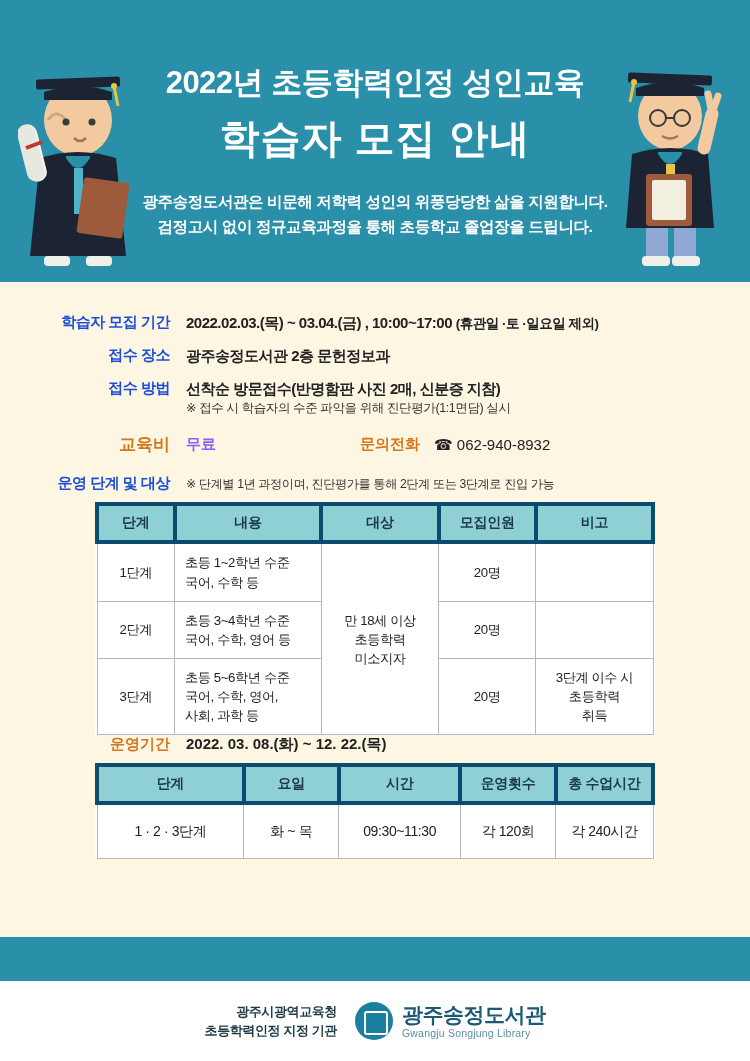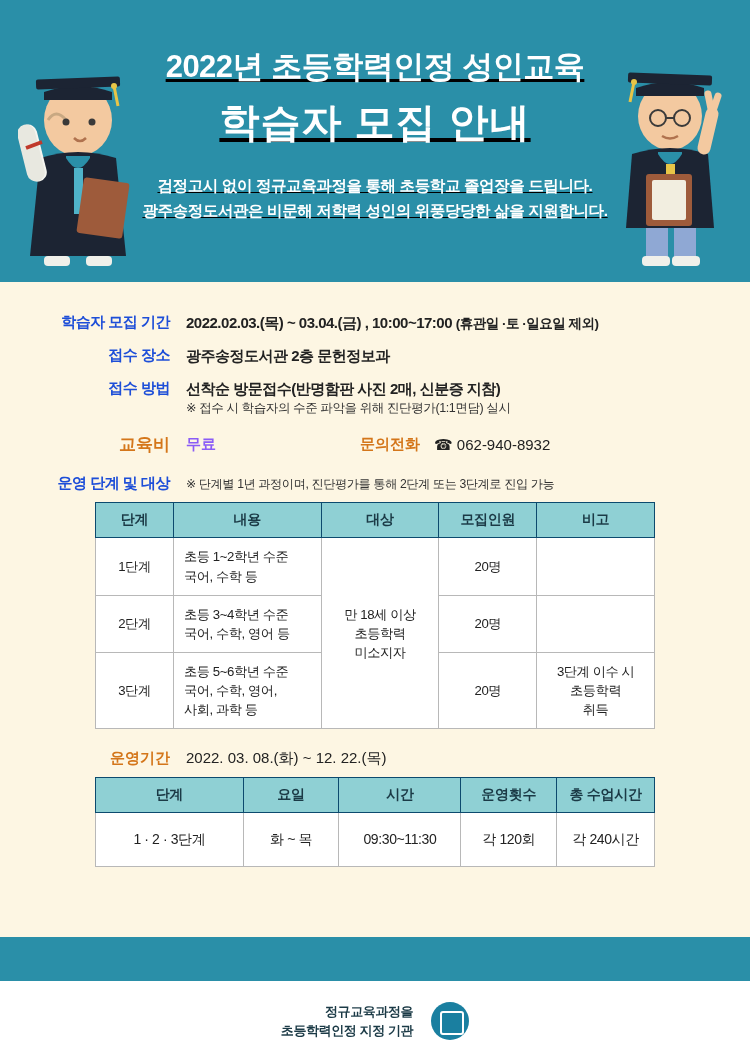--- a/index.html
+++ b/index.html
@@ -15,24 +15,23 @@
 
   
   .header {
     position: relative;
     height: 282px;
     background: #2a8fa8;
     overflow: hidden;
   }
   .header-inner {
     position: absolute;
-    left: 0; right: 0; top: 0;
+    left: 0; right: 0; top: 16px;
     text-align: center;
     padding-top: 48px;
-    text-decoration: underline;
   }
   .title-year {
     color: #ffffff;
     font-size: 31px;
     font-weight: bold;
     letter-spacing: -0.5px;
     line-height: 1.25;
   }
   .title-main {
     color: #ffffff;
@@ -156,51 +155,50 @@
     width: 560px;
     margin: 9px auto 0 auto;
     background: #ffffff;
   }
   table th {
     background: #8fd0d4;
     color: #1b3a46;
     font-size: 14px;
     font-weight: bold;
     padding: 8px 4px;
-    border: 1px solid #0c4a6e;
+    border: 4px solid #0c4a6e;
     letter-spacing: -0.3px;
   }
   table td {
     border: 1px solid #b8b8b8;
     font-size: 13.2px;
     color: #222;
     padding: 9px 10px;
     vertical-align: middle;
     letter-spacing: -0.4px;
     line-height: 1.45;
   }
   td.center { text-align: center; }
 
   .period-row {
     display: flex;
     align-items: center;
-    margin-top: 20px;
   }
   .period-label {
     width: 128px;
     min-width: 128px;
     text-align: right;
     color: #d4761a;
     font-weight: bold;
     font-size: 15px;
   }
   .period-value {
     padding-left: 16px;
     font-size: 15px;
-    font-weight: normal;
+    font-weight: bold;
     color: #222;
   }
 
   table.schedule { width: 560px; }
   table.schedule td { text-align: center; padding: 16px 4px; font-size: 14px; }
 
   
   .footer-band {
     height: 44px;
     background: #2a8fa8;
@@ -300,22 +298,22 @@
     <rect x="34" y="200" width="22" height="30" fill="#8fa8d4"></rect>
     <rect x="62" y="200" width="22" height="30" fill="#8fa8d4"></rect>
     <rect x="30" y="228" width="28" height="10" rx="4" fill="#f0f0ea"></rect>
     <rect x="60" y="228" width="28" height="10" rx="4" fill="#f0f0ea"></rect>
   </svg>
 
   <div class="header-inner">
     <div class="title-year">2022년  초등학력인정 성인교육</div>
     <div class="title-main">학습자 모집 안내</div>
     <div class="title-sub">
+      <div>광주송정도서관은 비문해 저학력 성인의 위풍당당한  삶을 지원합니다.</div>
       <div>검정고시 없이 정규교육과정을 통해 초등학교 졸업장을 드립니다.</div>
-      <div>광주송정도서관은 비문해 저학력 성인의 위풍당당한  삶을 지원합니다.</div>
     </div>
   </div>
 </div>
 
 <div class="content">
 
   <div class="info-row">
     <div class="info-label">학습자 모집 기간</div>
     <div class="info-value">
       <span>2022.02.03.(목) ~ 03.04.(금) , 10:00~17:00</span>
@@ -412,19 +410,23 @@
         <td>각 120회</td>
         <td>각 240시간</td>
       </tr>
     </tbody>
   </table>
 </div>
 
 <div class="footer-band"></div>
 <div class="footer">
   <div class="footer-left">
-    <div>정규교육과정을</div>
+    <div>광주시광역교육청</div>
     <div>초등학력인정 지정 기관</div>
   </div>
   <div class="footer-logo">
     <div class="logo-mark"></div>
+    <div>
+      <div class="logo-text-kr">광주송정도서관</div>
+      <div class="logo-text-en">Gwangju Songjung Library</div>
+    </div>
   </div>
 </div>
 
 </body></html>

